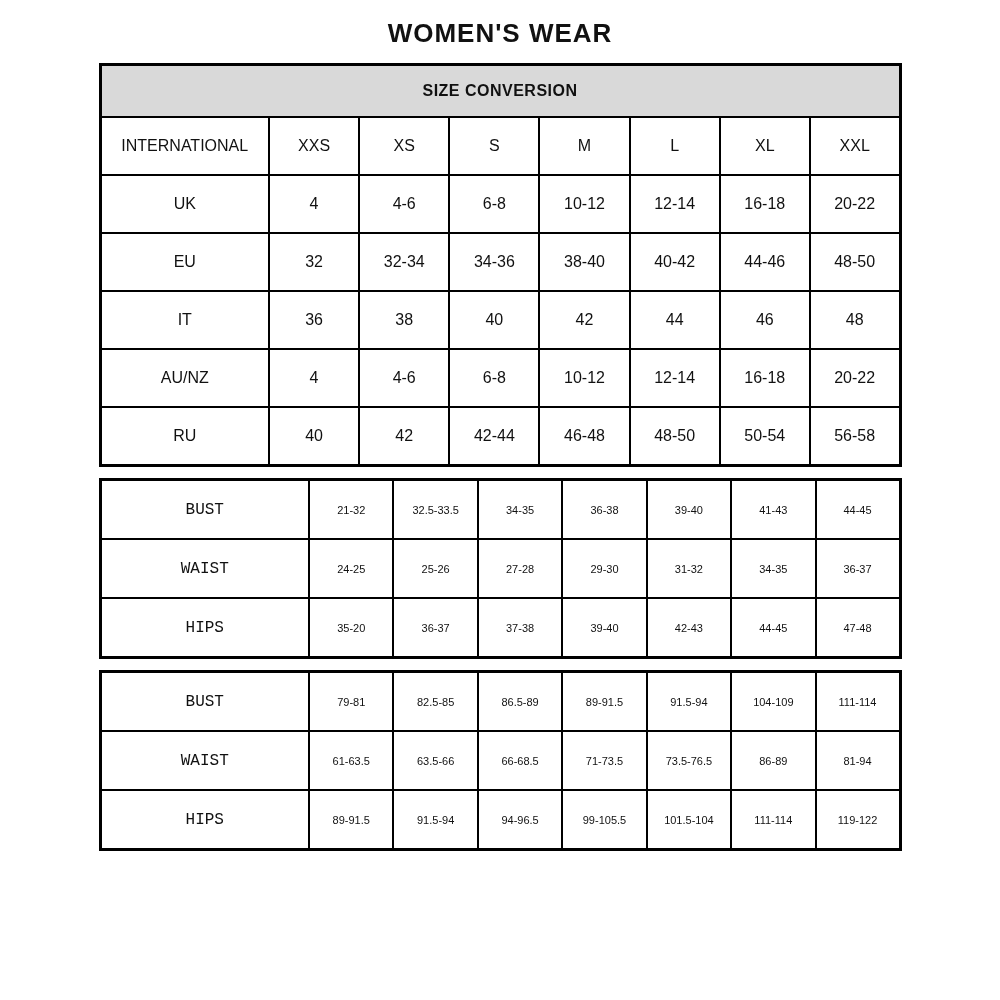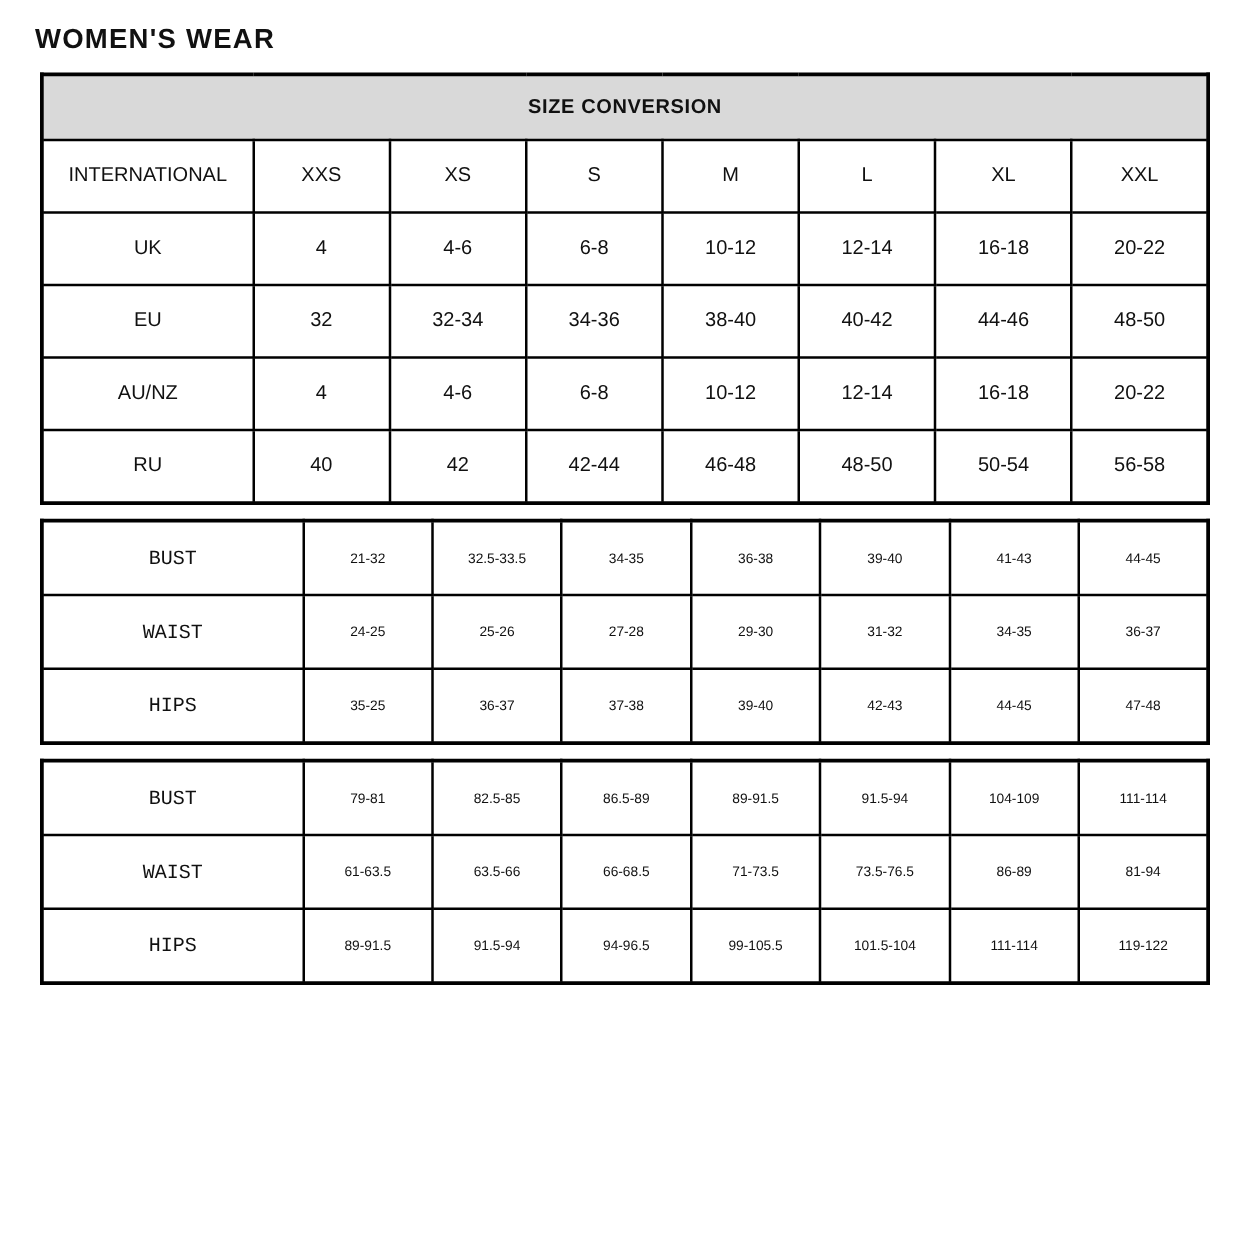--- a/index.html
+++ b/index.html
@@ -10,31 +10,31 @@
     font-family: "Liberation Sans", "DejaVu Sans", sans-serif;
     color: #111111;
   }
   .page {
     width: 1000px;
     height: 1000px;
     box-sizing: border-box;
     padding: 8px 28px 0 28px;
   }
   h1.page-title {
-    text-align: left;
-    font-size: 22px;
+    text-align: center;
+    font-size: 26px;
     font-weight: 700;
     letter-spacing: 1px;
     margin: 10px 0 14px 0;
     color: #111111;
   }
   table.tbl {
     border-collapse: collapse;
     table-layout: fixed;
-    width: 936px;
+    width: 803px;
     margin: 0 auto 11px auto;
     border: 3px solid #000000;
   }
   table.tbl td {
     border: 2px solid #000000;
     text-align: center;
     vertical-align: middle;
     padding: 2px 4px;
     font-size: 16px;
     font-weight: 400;
@@ -105,20 +105,30 @@
           <td class="lbl">EU</td>
           <td class="val">32</td>
           <td class="val">32-34</td>
           <td class="val">34-36</td>
           <td class="val">38-40</td>
           <td class="val">40-42</td>
           <td class="val">44-46</td>
           <td class="val">48-50</td>
         </tr>
         <tr class="data-row">
+          <td class="lbl">IT</td>
+          <td class="val">36</td>
+          <td class="val">38</td>
+          <td class="val">40</td>
+          <td class="val">42</td>
+          <td class="val">44</td>
+          <td class="val">46</td>
+          <td class="val">48</td>
+        </tr>
+        <tr class="data-row">
           <td class="lbl">AU/NZ</td>
           <td class="val">4</td>
           <td class="val">4-6</td>
           <td class="val">6-8</td>
           <td class="val">10-12</td>
           <td class="val">12-14</td>
           <td class="val">16-18</td>
           <td class="val">20-22</td>
         </tr>
         <tr class="data-row">
@@ -161,21 +171,21 @@
           <td class="val">24-25</td>
           <td class="val">25-26</td>
           <td class="val">27-28</td>
           <td class="val">29-30</td>
           <td class="val">31-32</td>
           <td class="val">34-35</td>
           <td class="val">36-37</td>
         </tr>
         <tr class="data-row">
           <td class="lbl">HIPS</td>
-          <td class="val">35-25</td>
+          <td class="val">35-20</td>
           <td class="val">36-37</td>
           <td class="val">37-38</td>
           <td class="val">39-40</td>
           <td class="val">42-43</td>
           <td class="val">44-45</td>
           <td class="val">47-48</td>
         </tr>
       </tbody>
   </table>
 

